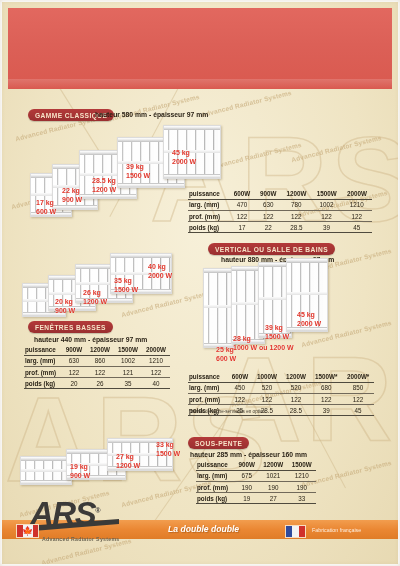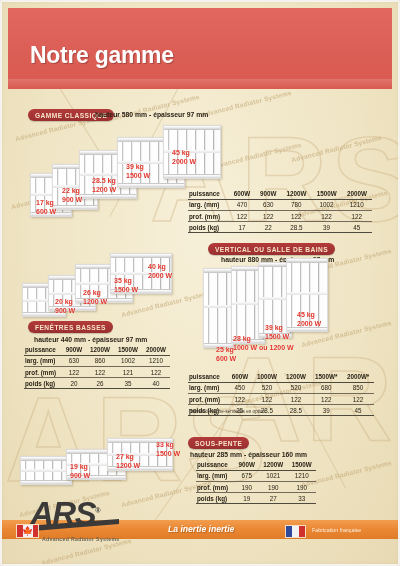--- a/index.html
+++ b/index.html
@@ -208,21 +208,20 @@
   <div class="wm wm-txt wm-rot" style="left:120px; top:300px;">Advanced Radiator Systems</div>
   <div class="wm wm-txt wm-rot" style="left:300px; top:330px;">Advanced Radiator Systems</div>
   <div class="wm wm-txt wm-rot" style="left:230px; top:390px;">Advanced Radiator Systems</div>
   <div class="wm wm-txt wm-rot" style="left:120px; top:490px;">Advanced Radiator Systems</div>
   <div class="wm wm-txt wm-rot" style="left:18px; top:500px;">Advanced Radiator Systems</div>
   <div class="wm wm-txt wm-rot" style="left:40px; top:548px;">Advanced Radiator Systems</div>
   <div class="wm wm-txt wm-rot" style="left:300px; top:470px;">Advanced Radiator Systems</div>
 
   <div class="header">
     <div class="header-shine"></div>
-    <div class="header-title">Notre gamme</div>
   </div>
 
   <div class="tag" style="left:28px; top:109px;">GAMME CLASSIQUE</div>
   <div class="subt" style="left:95px; top:111px;">hauteur 580 mm - épaisseur 97 mm</div>
 
   <div class="rad" style="left:30px; top:173px; width:42px; height:44px;">
     <div class="body">
         <div class="fins"></div>
         <div class="topbar"></div>
         <div class="midbar"></div>
@@ -576,21 +575,21 @@
     <div class="logo-swoosh"></div>
   </div>
   <div class="logo-sub" style="left:42px;">Advanced Radiator Systems</div>
 
   <div class="flag-ca">
     <span class="side sl"></span>
       <span class="side sr"></span>
     <span class="leaf">🍁</span>
   </div>
 
-  <div class="footer-slogan">La inertie inertie</div>
+  <div class="footer-slogan">La double double</div>
 
   <div class="flag-fr">
     <i class="b"></i>
       <i class="w"></i>
       <i class="r"></i>
   </div>
   <div class="fab-txt">Fabrication française</div>
 
   <div class="border-frame"></div>
   <div class="edge-shadow"></div>

